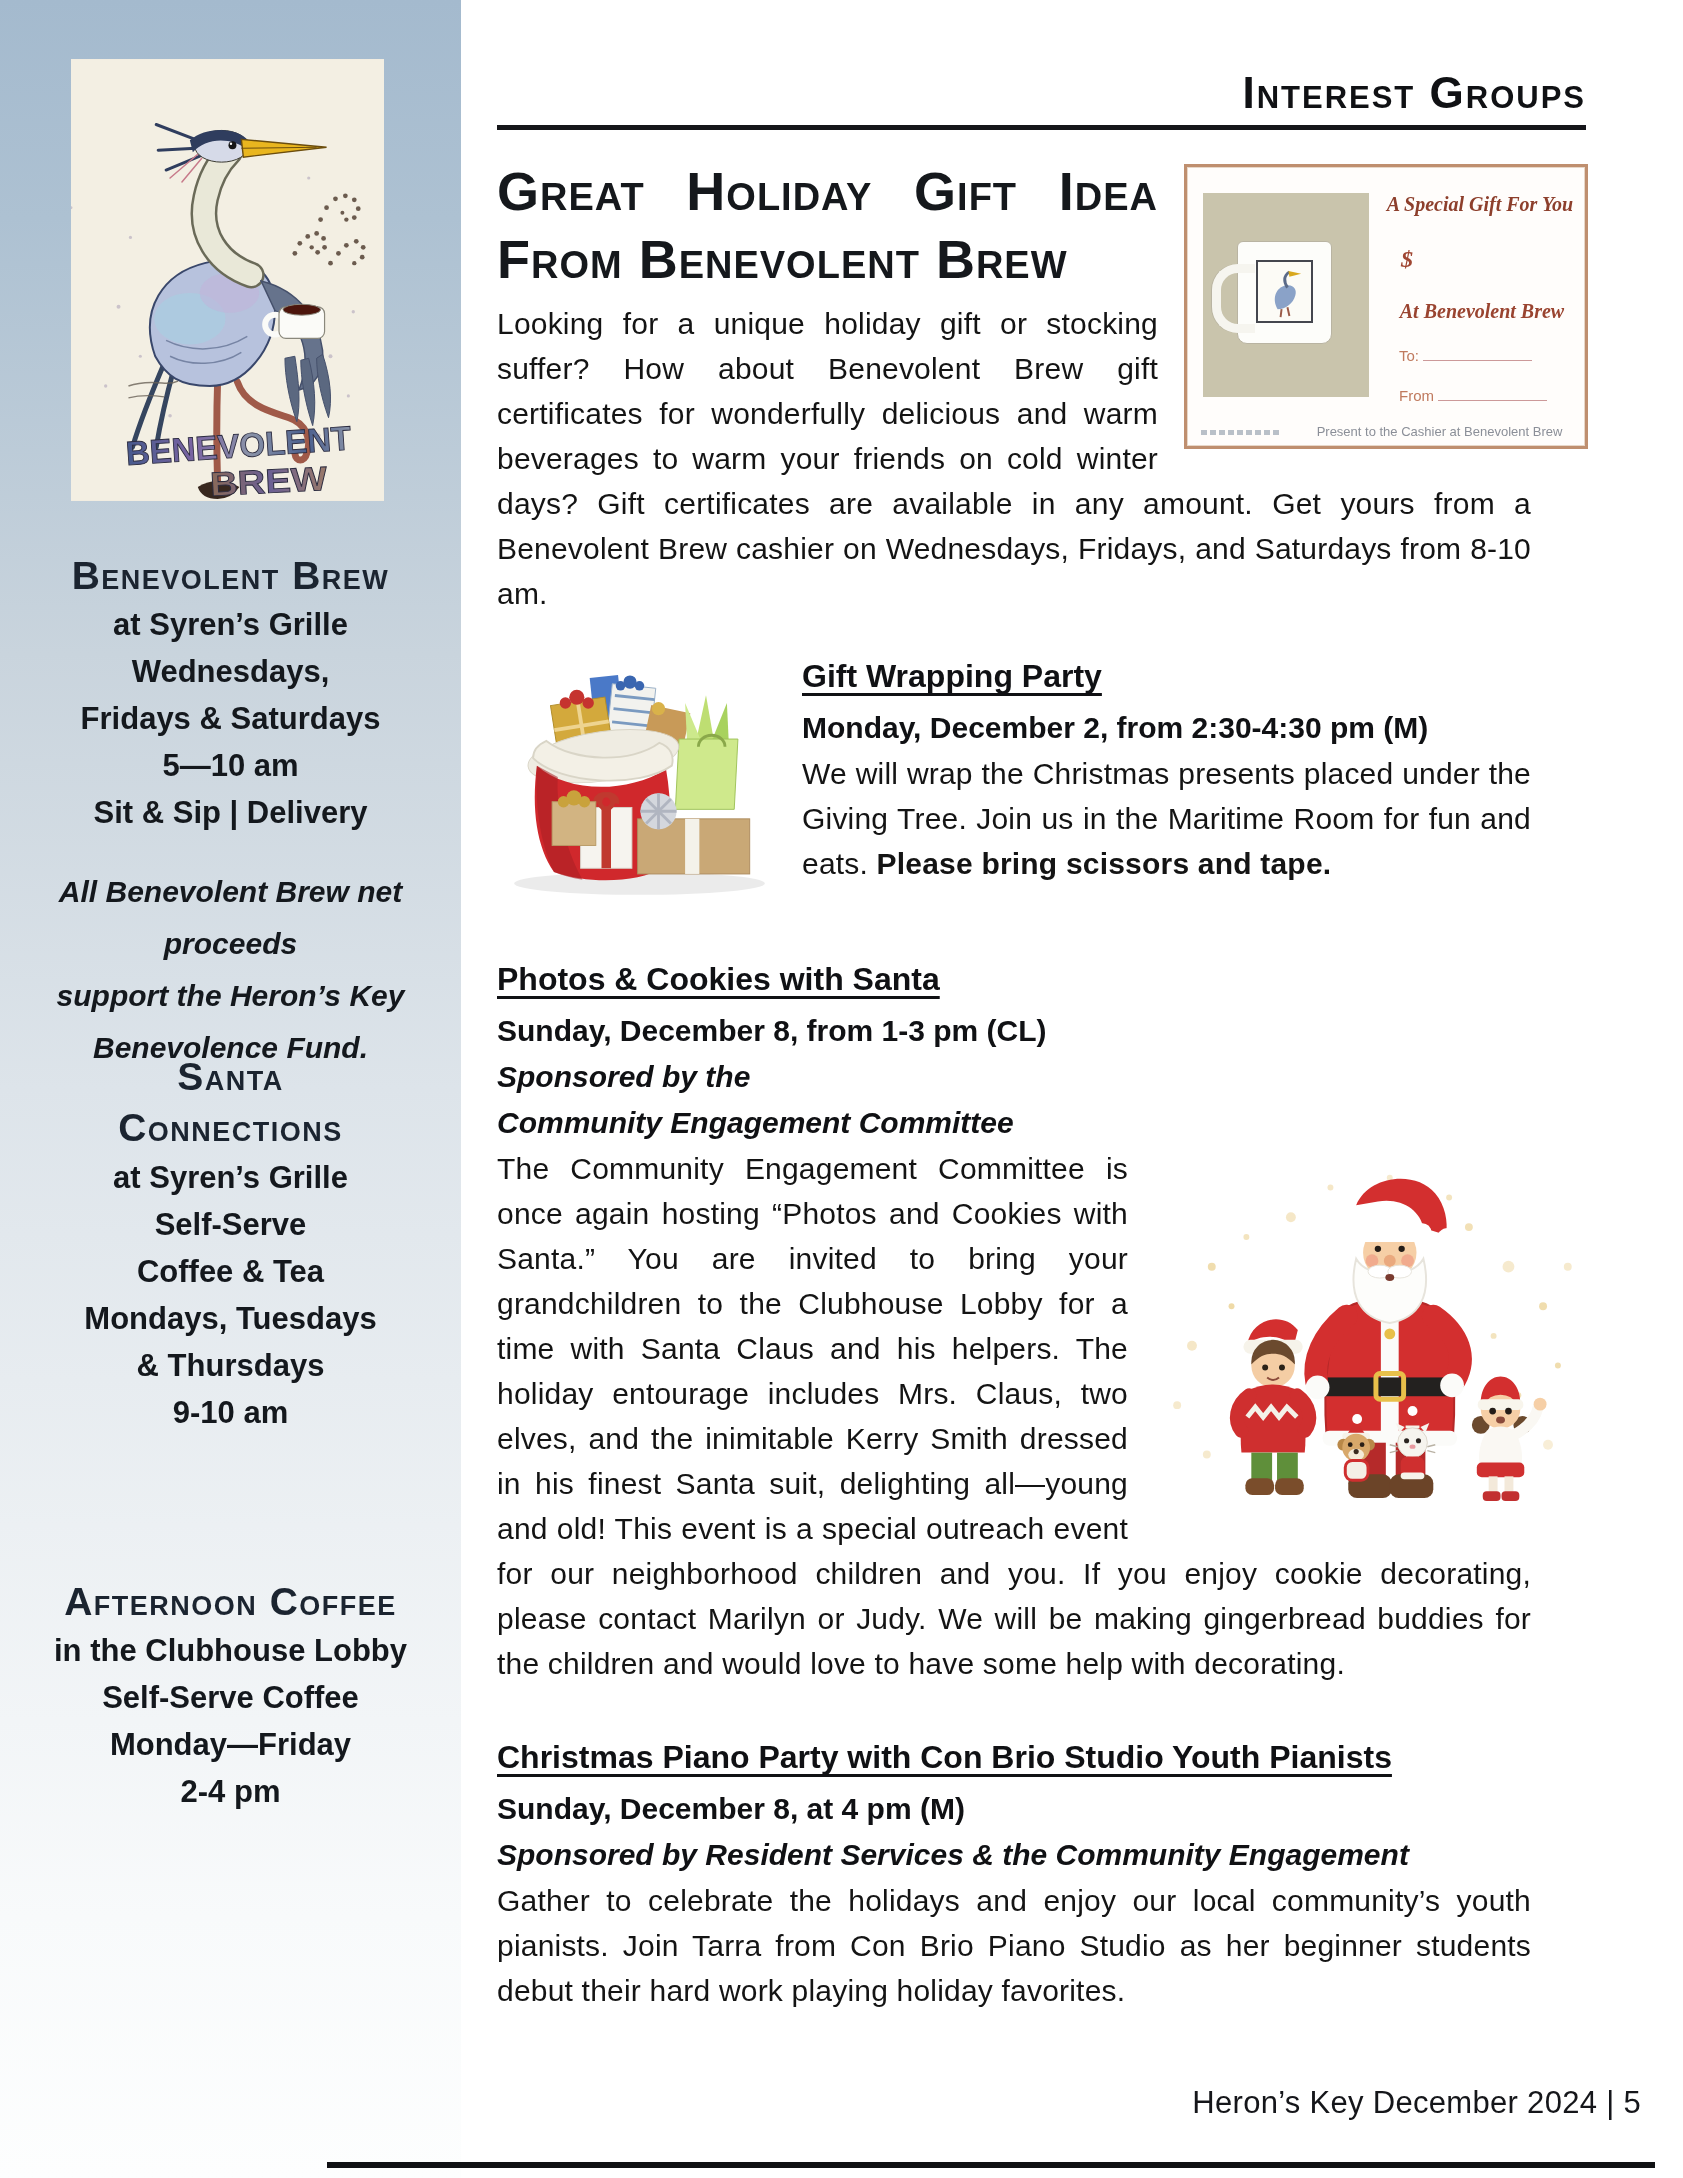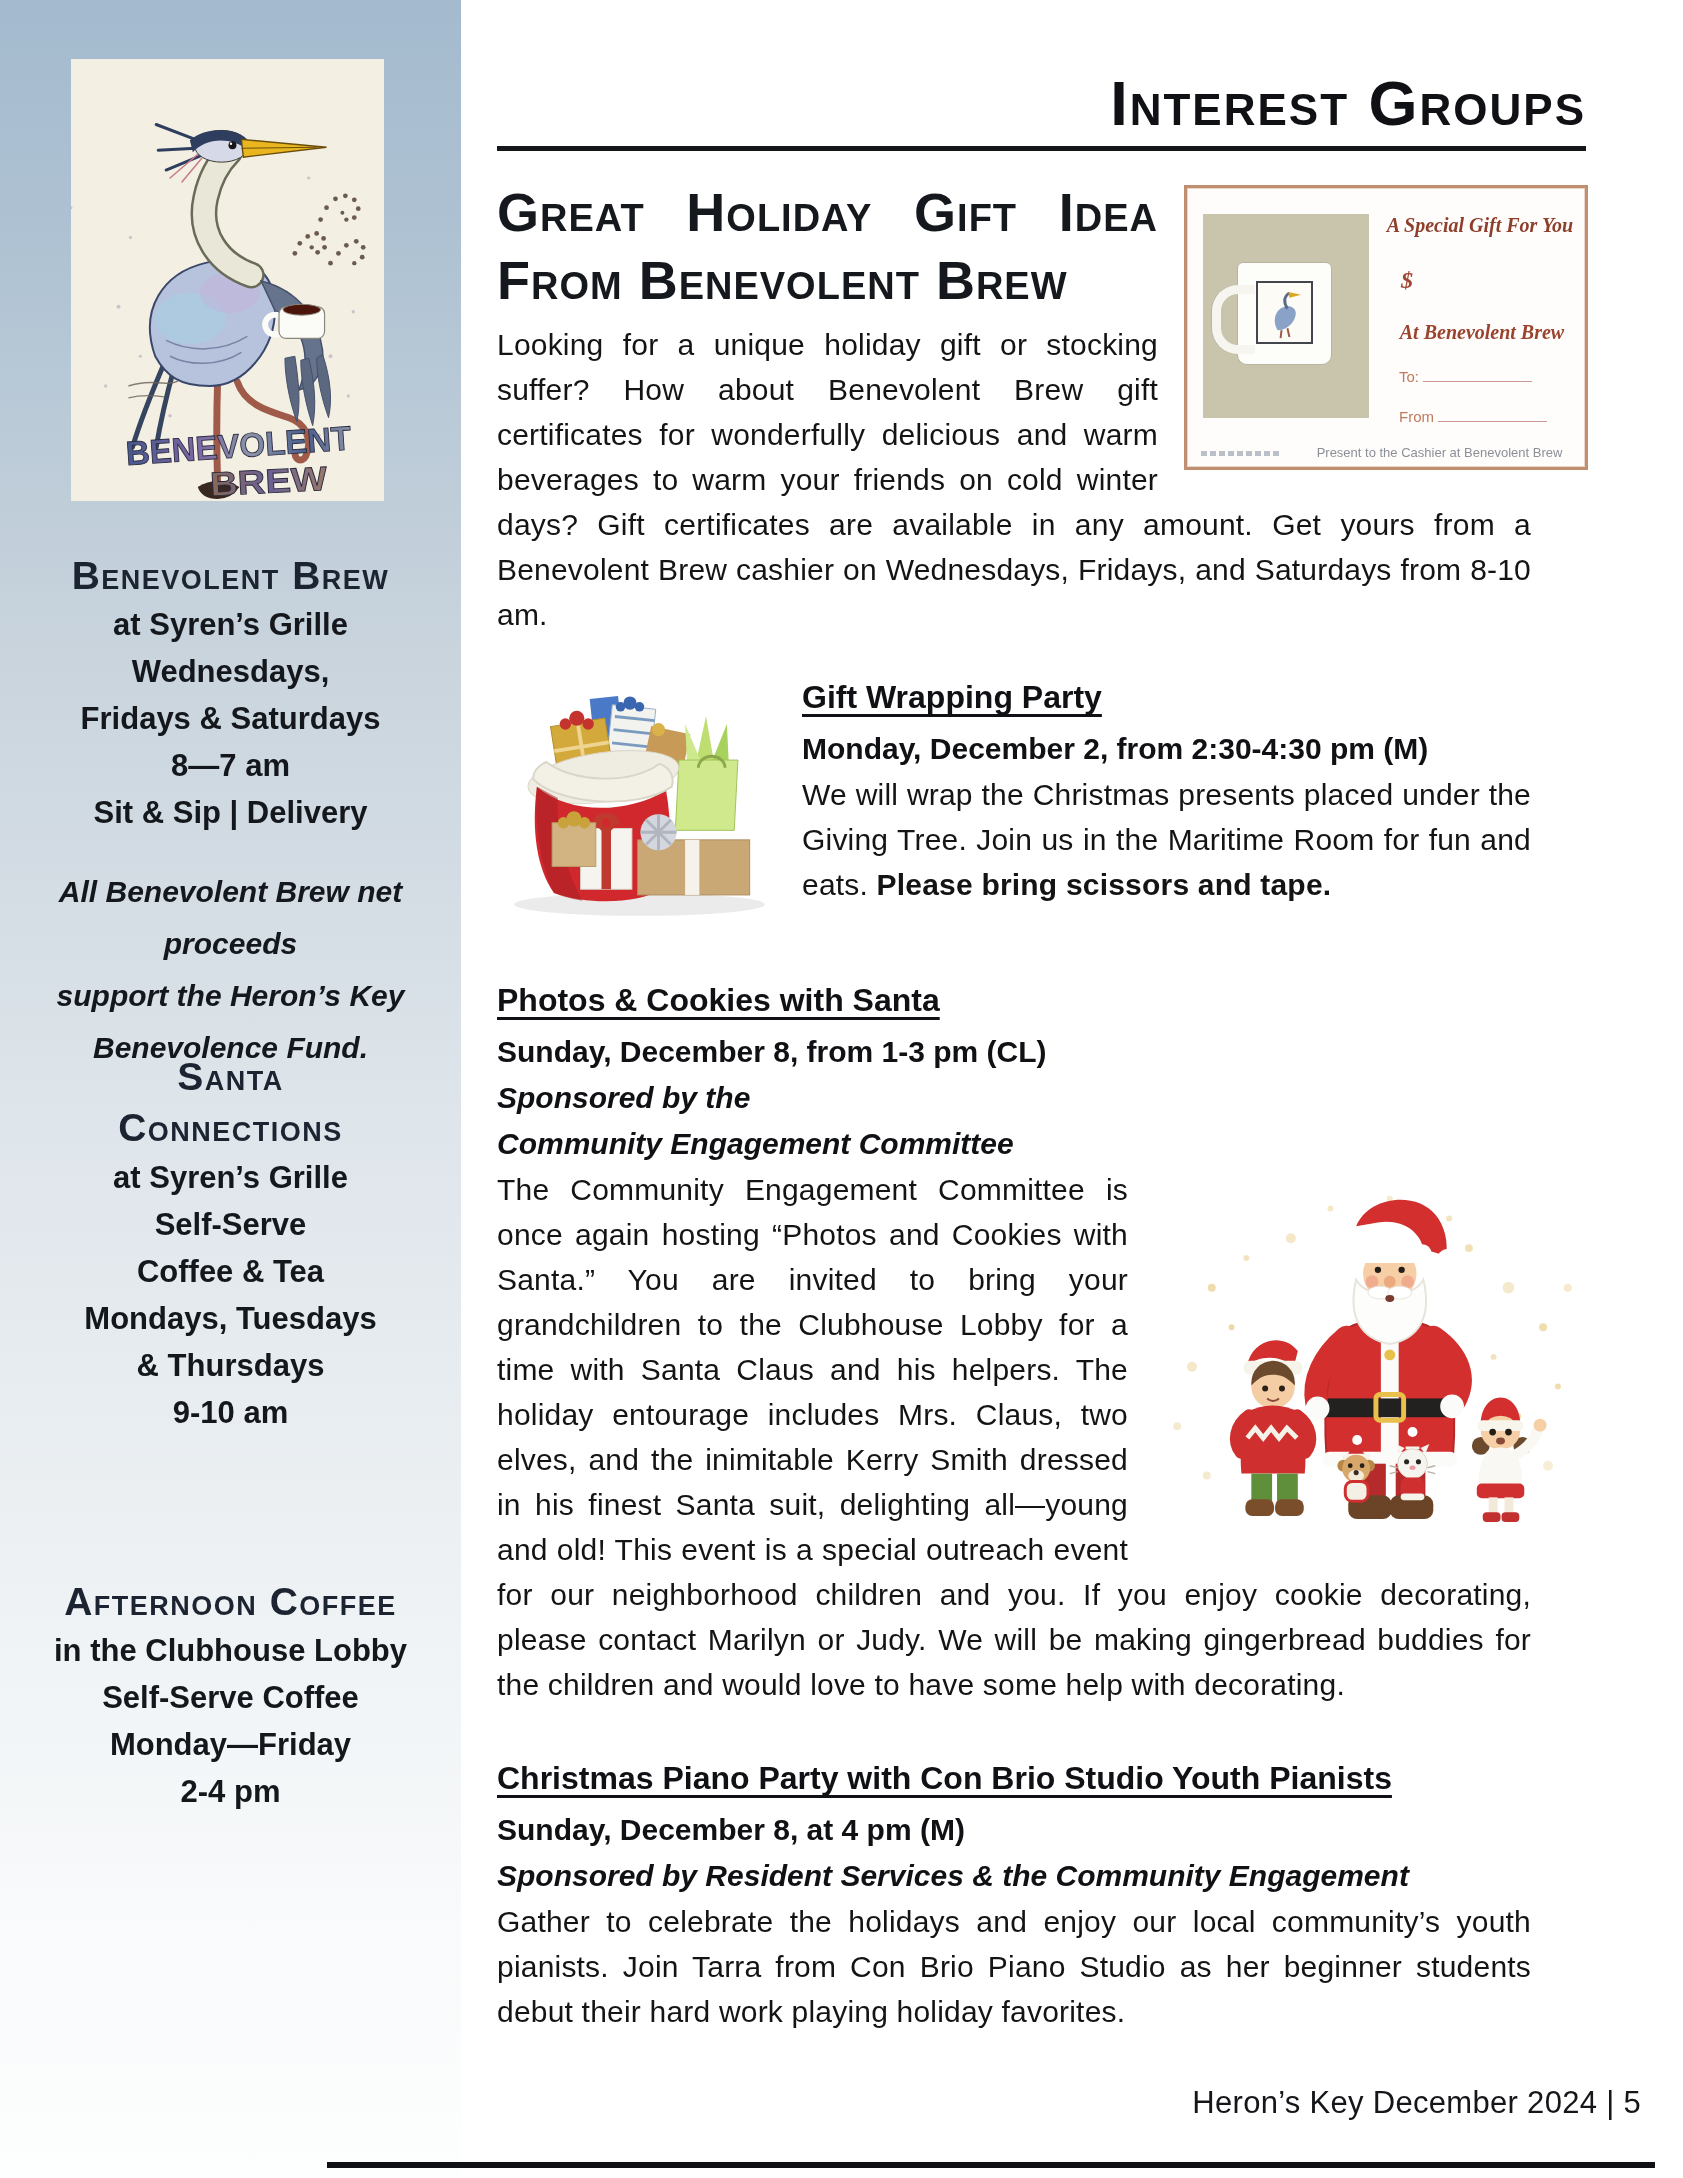--- a/index.html
+++ b/index.html
@@ -27,21 +27,21 @@
   }
   .sb-heading.narrow { max-width:327px; margin:0 auto; }
   .sb-line { font-size:31px; font-weight:700; line-height:47px; color:#14181d; }
   .sb-note { margin-top:30px; padding:0 26px; font-style:italic; font-weight:600;
     font-size:30px; line-height:52px; color:#14181d; }
   
   .main { position:absolute; left:497px; top:0; width:1089px; }
   .page-title {
     padding-top:69px; text-align:right;
     font-variant:small-caps; font-variant-caps:small-caps;
-    font-size:63px; font-weight:700; letter-spacing:2px; line-height:1.1; color:#101114;
+    font-size:44px; font-weight:700; letter-spacing:2px; line-height:1.1; color:#101114;
   }
   .title-rule { height:5px; background:#15161a; margin-top:8px; }
   .article { width:1034px; margin-top:28px; }
   .article-heading {
     font-variant:small-caps; font-variant-caps:small-caps;
     font-size:54px; font-weight:700; letter-spacing:1px; line-height:1.25;
     text-align:justify; color:#15181c; margin-bottom:8px;
   }
   .body-text { font-size:30px; line-height:45px; text-align:justify;
     letter-spacing:0.2px; color:#141414; }
@@ -222,21 +222,21 @@
         <text x="170" y="402" text-anchor="middle" font-family="Liberation Sans, sans-serif" font-size="34" font-weight="bold" fill="url(#lg1)" stroke="#2c2c40" stroke-width="0.9" textLength="228" lengthAdjust="spacingAndGlyphs" transform="rotate(-4 170 402)">BENEVOLENT</text>
         <text x="200" y="438" text-anchor="middle" font-family="Liberation Sans, sans-serif" font-size="34" font-weight="bold" fill="url(#lg2)" stroke="#2c2c40" stroke-width="0.9" textLength="118" lengthAdjust="spacingAndGlyphs" transform="rotate(-3 200 438)">BREW</text>
       </svg>
     </div>
 
     <div class="sb-section" style="top:550px;">
       <div class="sb-heading">Benevolent Brew</div>
       <div class="sb-line">at Syren’s Grille</div>
       <div class="sb-line">Wednesdays,</div>
       <div class="sb-line">Fridays &amp; Saturdays</div>
-      <div class="sb-line">8—7 am</div>
+      <div class="sb-line">5—10 am</div>
       <div class="sb-line">Sit &amp; Sip | Delivery</div>
       <div class="sb-note">
         <span>All Benevolent Brew net proceeds</span><br>
         <span>support the Heron’s Key</span><br>
         <span>Benevolence Fund.</span>
       </div>
     </div>
 
     <div class="sb-section" style="top:1051px;">
       <div class="sb-heading narrow">Santa Connections</div>

